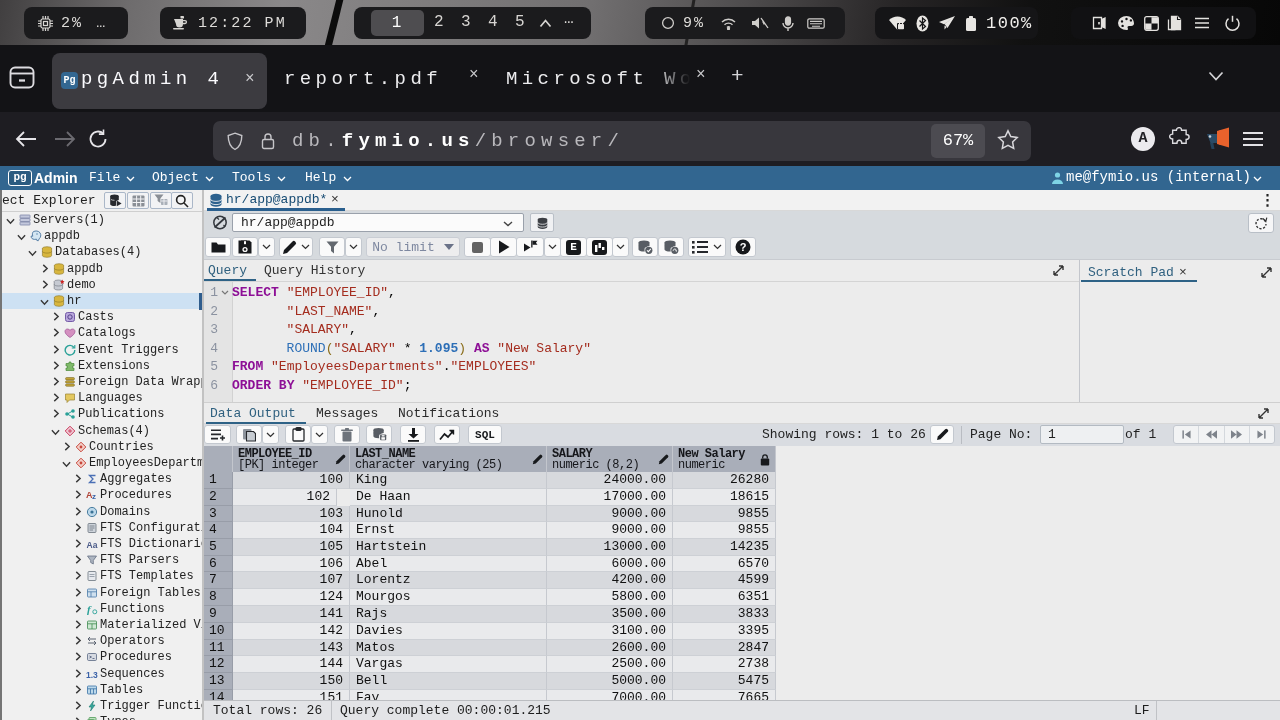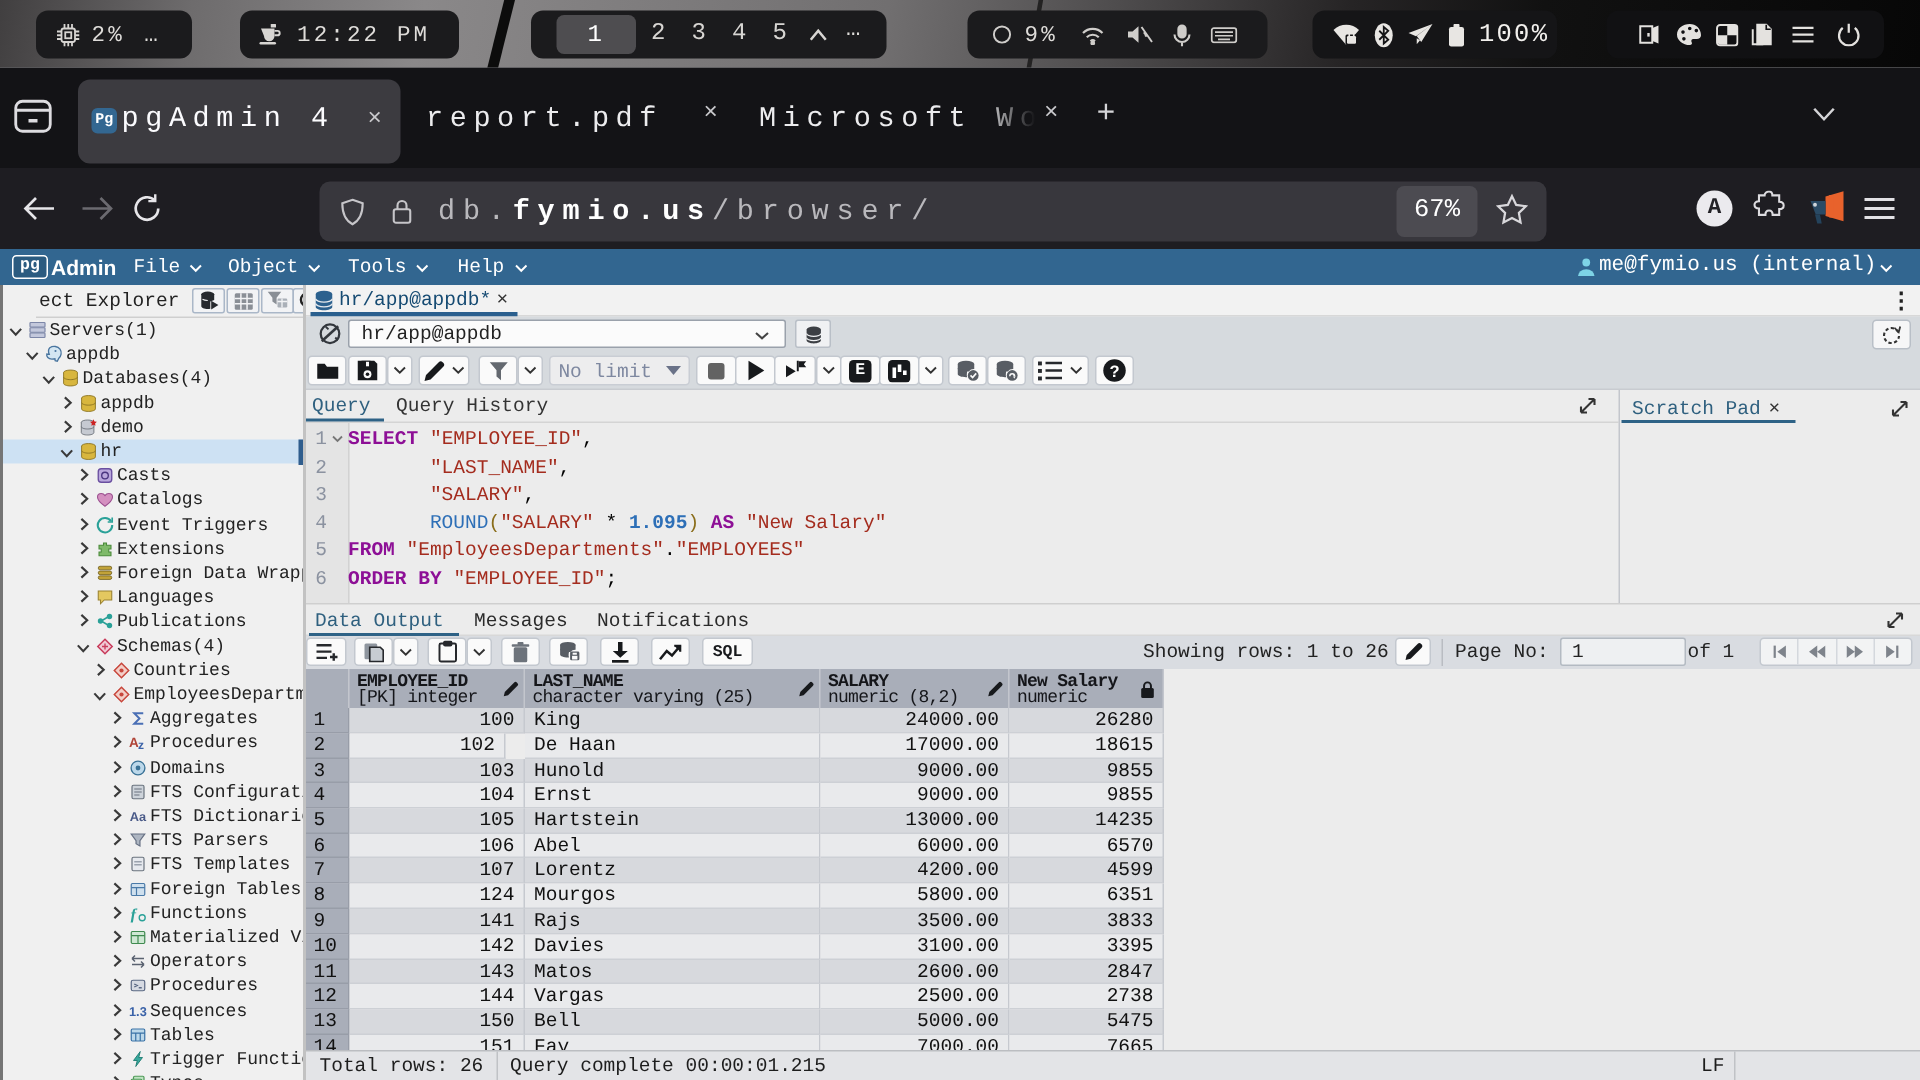--- a/index.html
+++ b/index.html
@@ -28,21 +28,21 @@
     display:flex; align-items:center; color:#b9b8bc; font-size:17px; }
   #zoompill { position:absolute; left:931px; top:12px; width:54px; height:34px; background:#4c4b51; border-radius:5px;
     color:#fff; font-size:17px; text-align:center; line-height:34px; }
 
   
   #pghead { left:0; top:166px; width:1280px; height:24px; background:#326690; color:#fff; font-size:13px; }
   .menuitem { position:absolute; top:4px; }
 
   
   #treepanel { left:0; top:190px; width:202px; height:530px; background:#f0f0f0; overflow:hidden; }
-  #treehead { position:absolute; left:0; top:0; width:202px; height:22px; background:#f0f0f0; border-bottom:1px solid #cfcfcf;margin-left:24px; }
+  #treehead { position:absolute; left:0; top:0; width:202px; height:22px; background:#f0f0f0; border-bottom:1px solid #cfcfcf; }
   .thbtn { position:absolute; top:2px; width:22px; height:17px; border:1px solid #aab7c8; background:#f2f3f5; border-radius:2px;
     display:flex; align-items:center; justify-content:center; }
   .trow { position:absolute; left:0; width:202px; height:16px; font-size:12px; color:#222; white-space:nowrap; }
   .trow .lbl { position:absolute; top:1px; }
   .tarrow { position:absolute; top:3px; width:9px; height:9px; }
   .ticon { position:absolute; top:2px; width:12px; height:12px; }
 
   
   #main { left:204px; top:190px; width:1076px; height:530px; background:#ececec; }
   #vdivider { left:202px; top:190px; width:2px; height:530px; background:#c2c2c2; }

